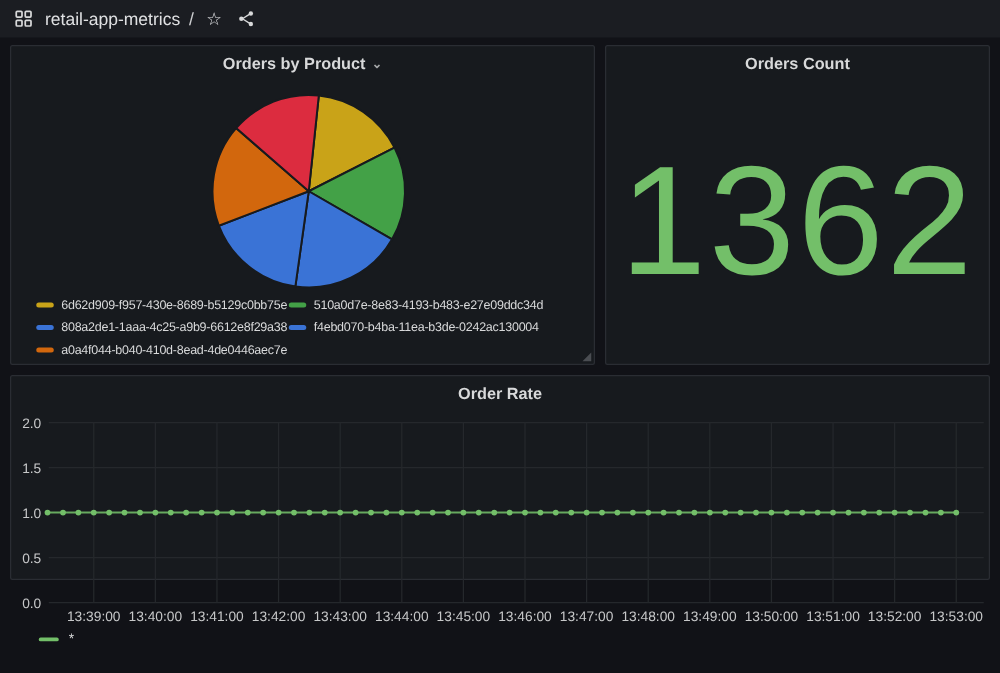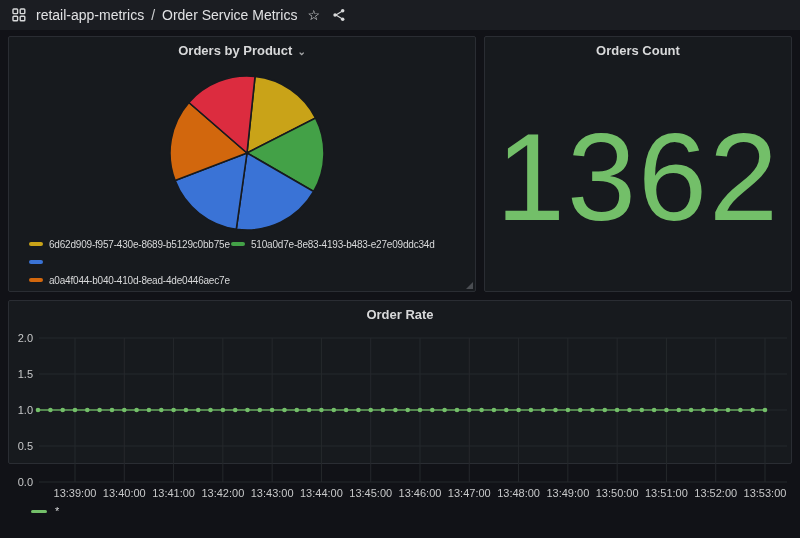--- a/index.html
+++ b/index.html
@@ -96,21 +96,20 @@
           <rect x="1" y="1" width="4.6" height="4.6" rx="0.8"></rect>
           <rect x="8.2" y="1" width="4.6" height="4.6" rx="0.8"></rect>
           <rect x="1" y="8.2" width="4.6" height="4.6" rx="0.8"></rect>
           <rect x="8.2" y="8.2" width="4.6" height="4.6" rx="0.8"></rect>
         </g>
       </svg>
     </button>
     <nav class="breadcrumb">
       <span class="crumb">retail-app-metrics</span>
       <span class="sep">/</span>
-      <span class="crumb">Order Service Metrics</span>
     </nav>
     <button class="icon-btn star-btn">☆</button>
     <button class="icon-btn">
       <svg width="14" height="14" viewBox="0 0 16 16">
         <g stroke="#d8d9da" stroke-width="1.3" fill="none">
           <line x1="4.5" y1="8" x2="11.5" y2="3.6"></line>
           <line x1="4.5" y1="8" x2="11.5" y2="12.4"></line>
         </g>
         <g fill="#d8d9da">
           <circle cx="3.5" cy="8" r="2"></circle>
@@ -134,28 +133,33 @@
         <path d="M80,80 L8.11,107.59 A77,77 0 0 1 21.89,29.48 Z" fill="#d2670d" stroke="#171a1e" stroke-width="1.6"></path>
         <path d="M80,80 L21.89,29.48 A77,77 0 0 1 88.05,3.42 Z" fill="#dc2c3f" stroke="#171a1e" stroke-width="1.6"></path>
       </svg>
     <div class="pie-legend" id="pie-legend">
         <div class="legend-item">
           <span class="legend-swatch" style="background: rgb(201, 163, 24);"></span>
           <span class="legend-label">6d62d909-f957-430e-8689-b5129c0bb75e</span>
         </div>
         <div class="legend-item">
           <span class="legend-swatch" style="background: rgb(58, 115, 214);"></span>
+          <span class="legend-label">808a2de1-1aaa-4c25-a9b9-6612e8f29a38</span>
         </div>
         <div class="legend-item">
           <span class="legend-swatch" style="background: rgb(210, 103, 13);"></span>
           <span class="legend-label">a0a4f044-b040-410d-8ead-4de0446aec7e</span>
         </div>
         <div class="legend-item">
           <span class="legend-swatch" style="background: rgb(67, 161, 71);"></span>
           <span class="legend-label">510a0d7e-8e83-4193-b483-e27e09ddc34d</span>
+        </div>
+        <div class="legend-item">
+          <span class="legend-swatch" style="background: rgb(58, 115, 214);"></span>
+          <span class="legend-label">f4ebd070-b4ba-11ea-b3de-0242ac130004</span>
         </div>
       </div>
     <div class="resize-handle"></div>
   </section>
 
   <section class="panel" id="stat-panel">
     <div class="panel-header">
       <span>Orders Count</span>
     </div>
     <div class="stat-value-wrap">

